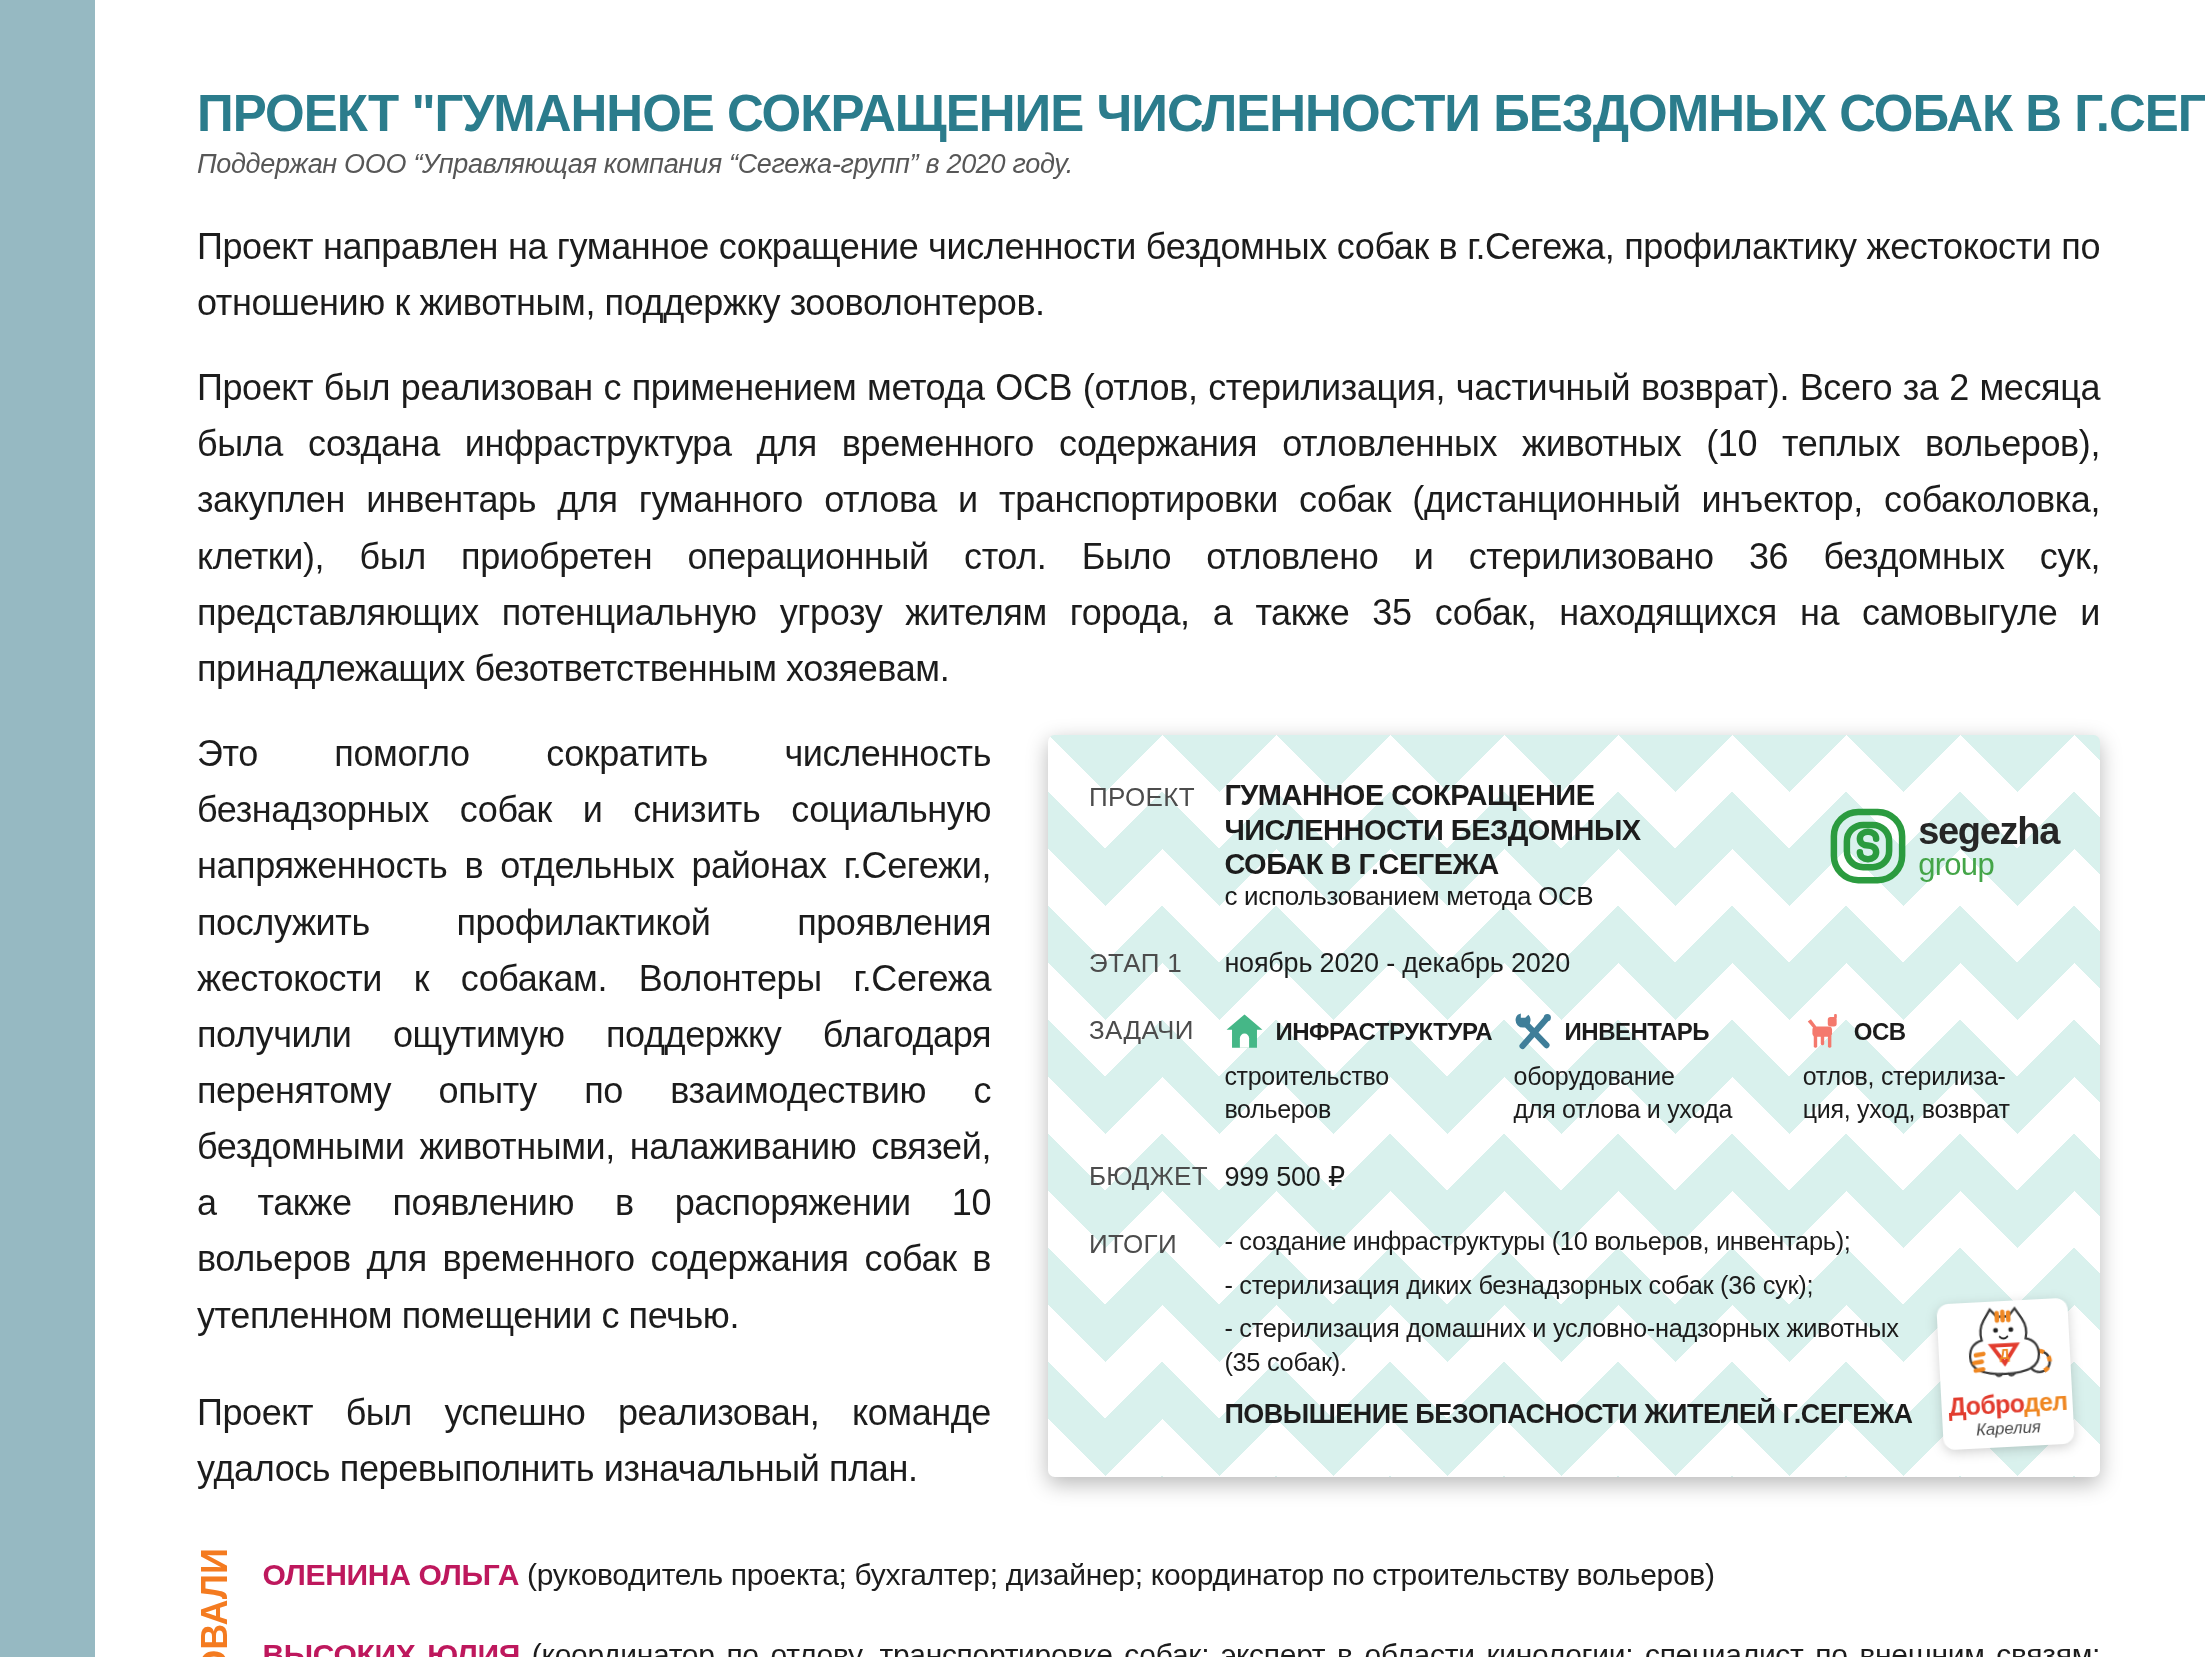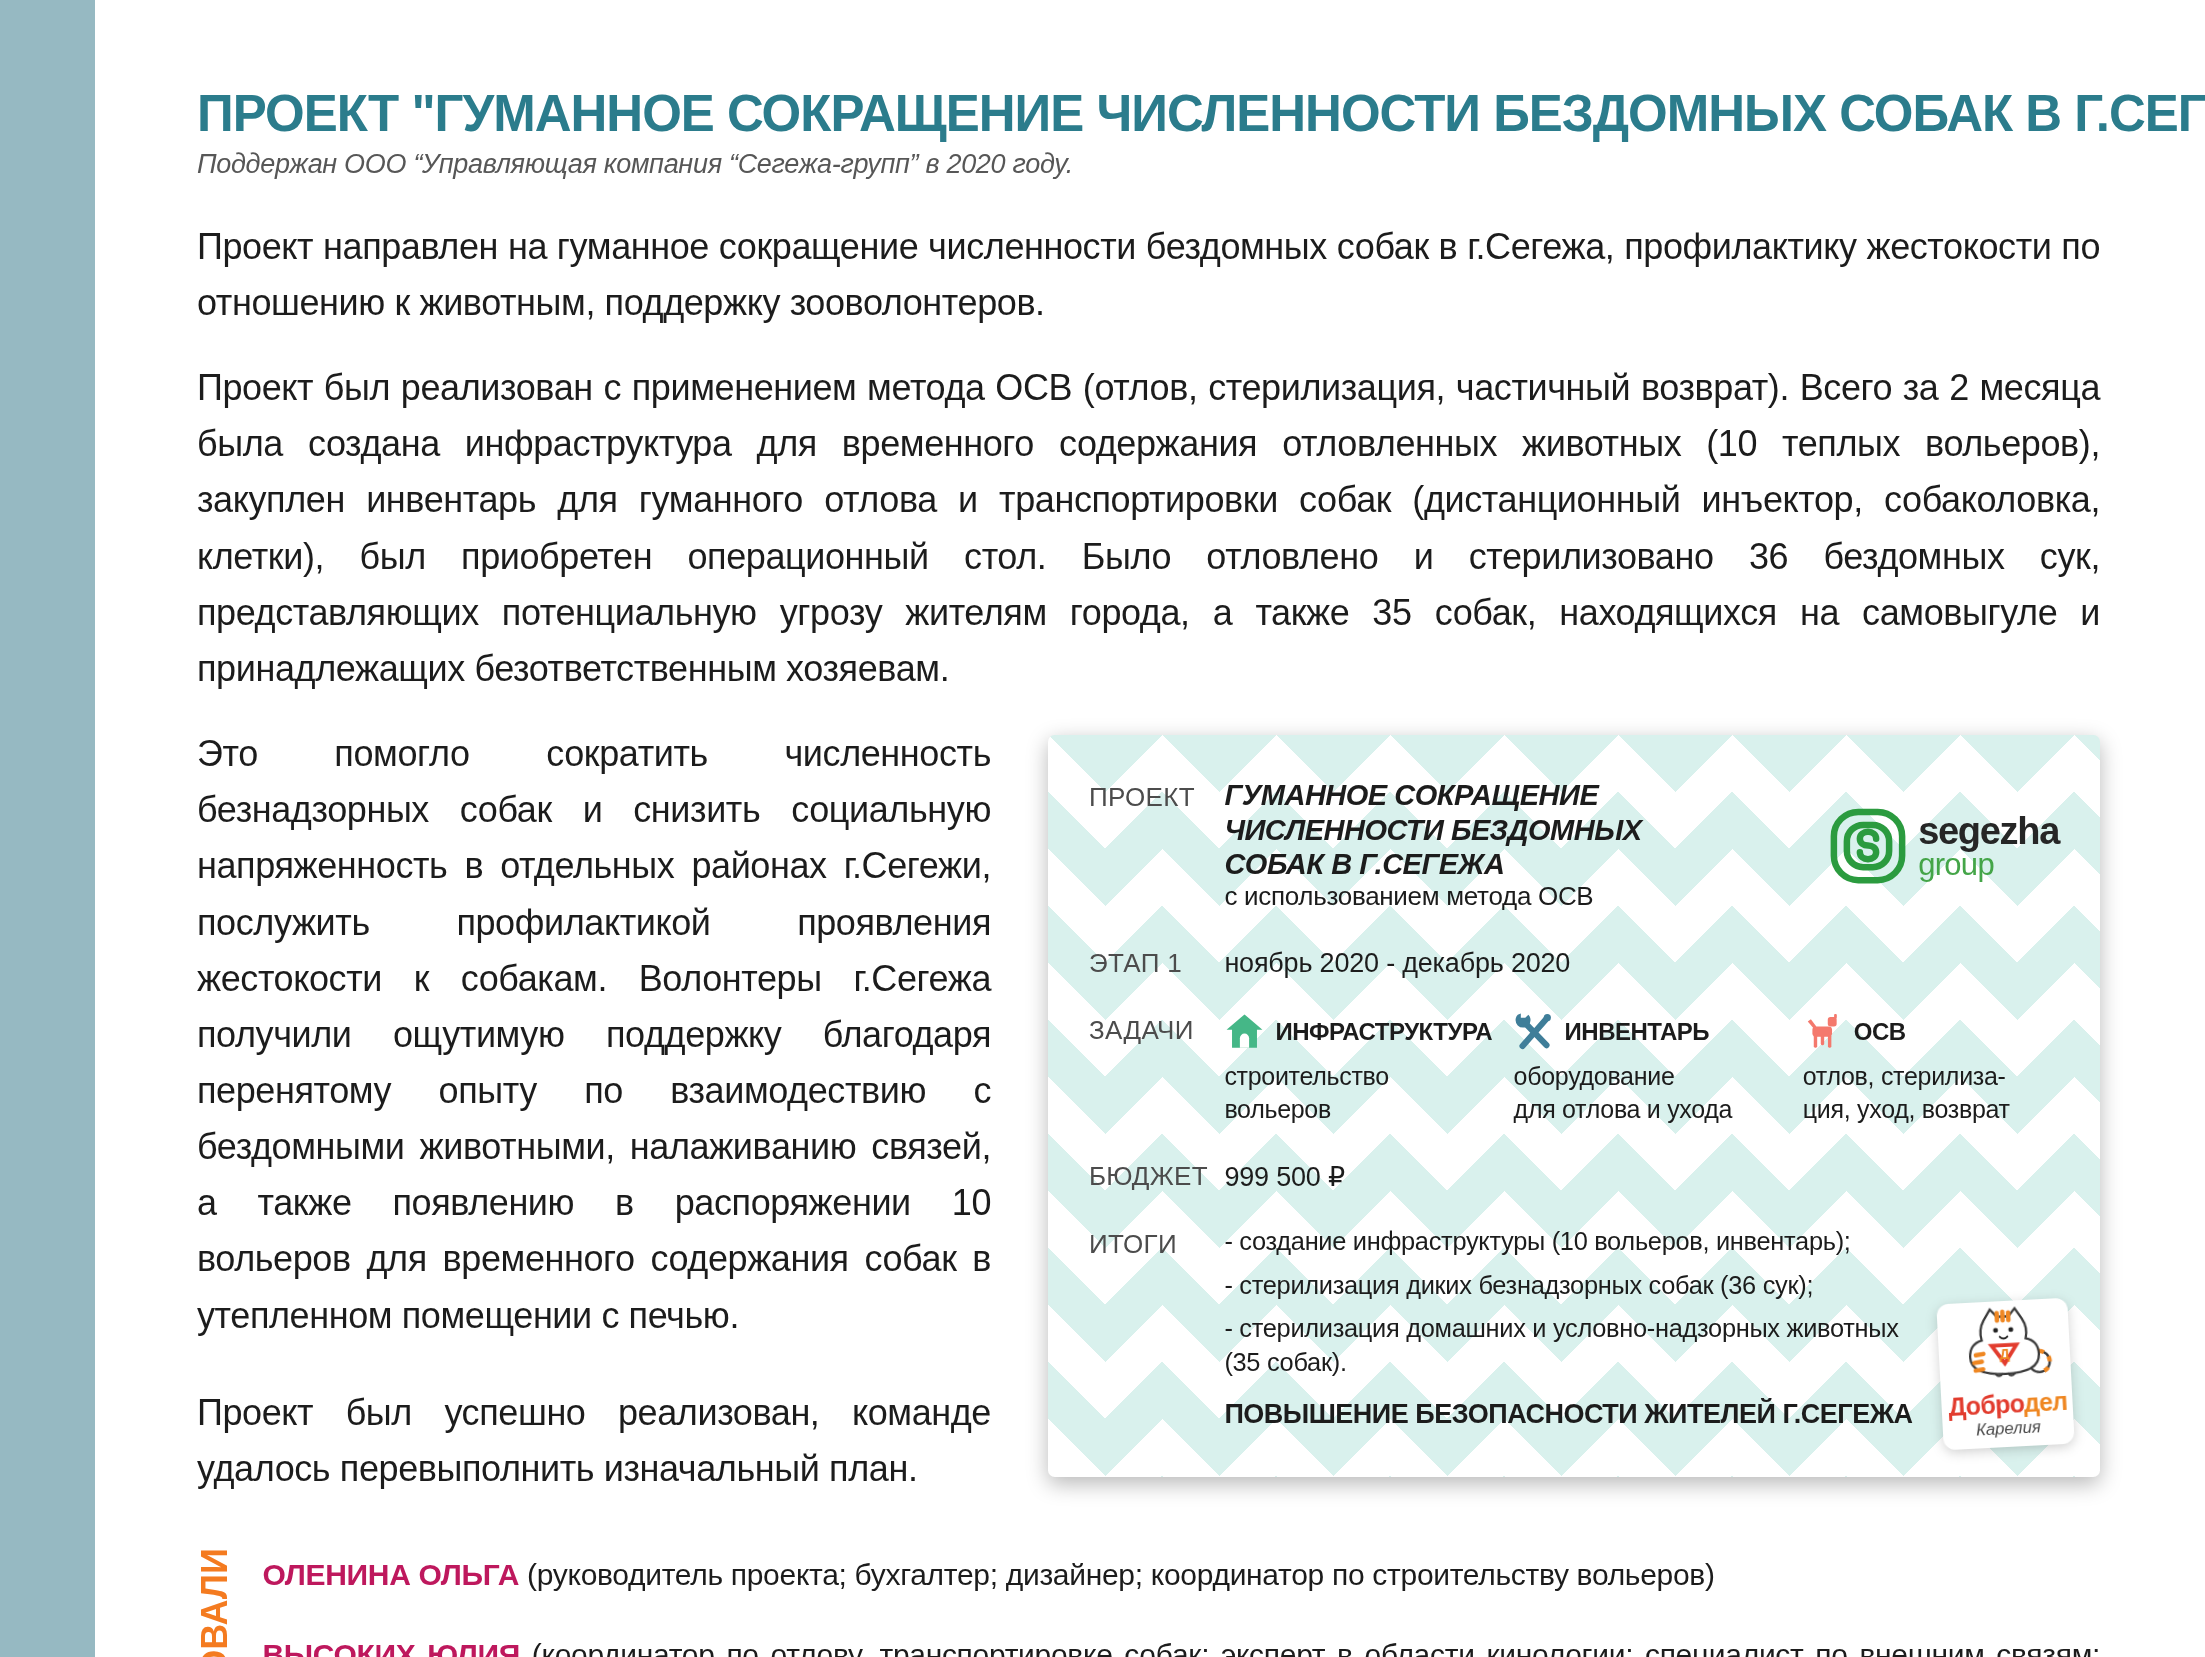--- a/index.html
+++ b/index.html
@@ -42,21 +42,21 @@
       linear-gradient(315deg,#d9f1ed 25%,transparent 25%),
       linear-gradient(45deg,#d9f1ed 25%,transparent 25%);
     background-position:-57px 0,-57px 0,0 0,0 0;
     background-size:114px 114px;
     background-repeat:repeat;
   }
   .card-grid{display:grid;grid-template-columns:118px 1fr;column-gap:17.4px;row-gap:32px;}
   .card-label{color:#4c4c4c;font-size:26px;padding-top:4px;letter-spacing:0.3px;white-space:nowrap;}
 
   .project-value{display:flex;justify-content:space-between;gap:17.4px;}
-  .proj-title{font-weight:bold;font-size:29px;line-height:1.18;letter-spacing:-0.5px;max-width:468px;font-style:italic;}
+  .proj-title{font-weight:bold;font-size:29px;line-height:1.18;letter-spacing:-0.5px;max-width:468px;}
   .proj-sub{font-size:26px;margin-top:0;letter-spacing:-0.3px;}
   .segezha{display:flex;align-items:center;gap:10.7px;margin-top:1.3px;flex:none;}
   .segezha-icon svg{width:78px;height:78px;display:block;}
   .segezha-text{text-align:left;line-height:1;}
   .seg-word{font-weight:bold;font-size:38px;color:#262626;letter-spacing:-1.3px;}
   .seg-group{font-size:31px;color:#44a548;letter-spacing:-0.7px;margin-top:-1.3px;}
 
   .stage-value{font-size:27px;padding-top:4px;letter-spacing:-0.2px;}
 
   .tasks{display:flex;gap:33px;}

